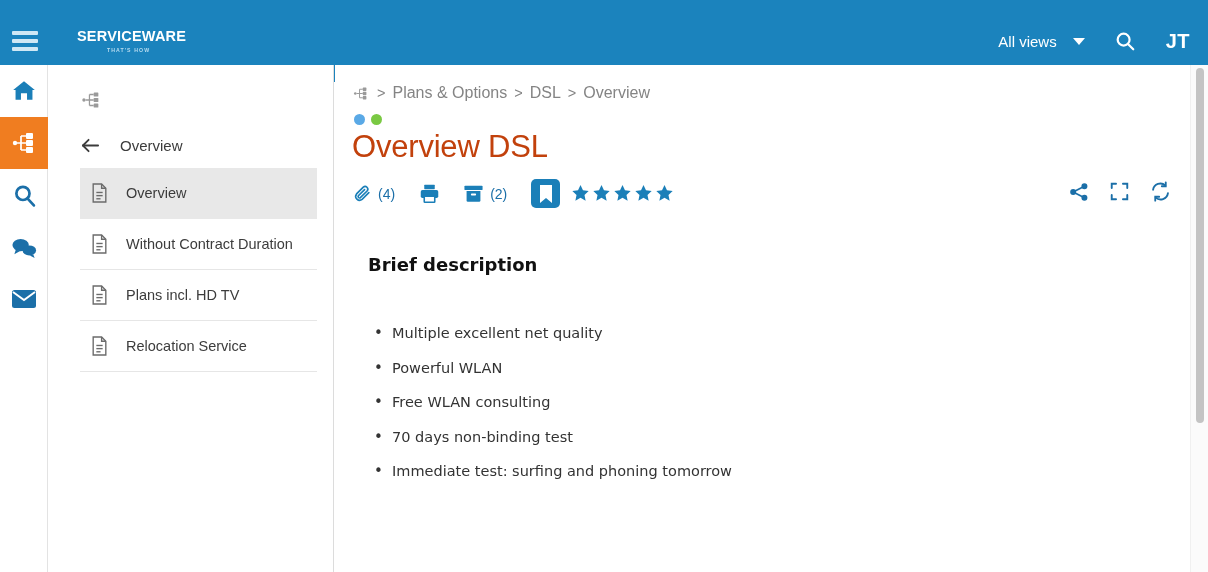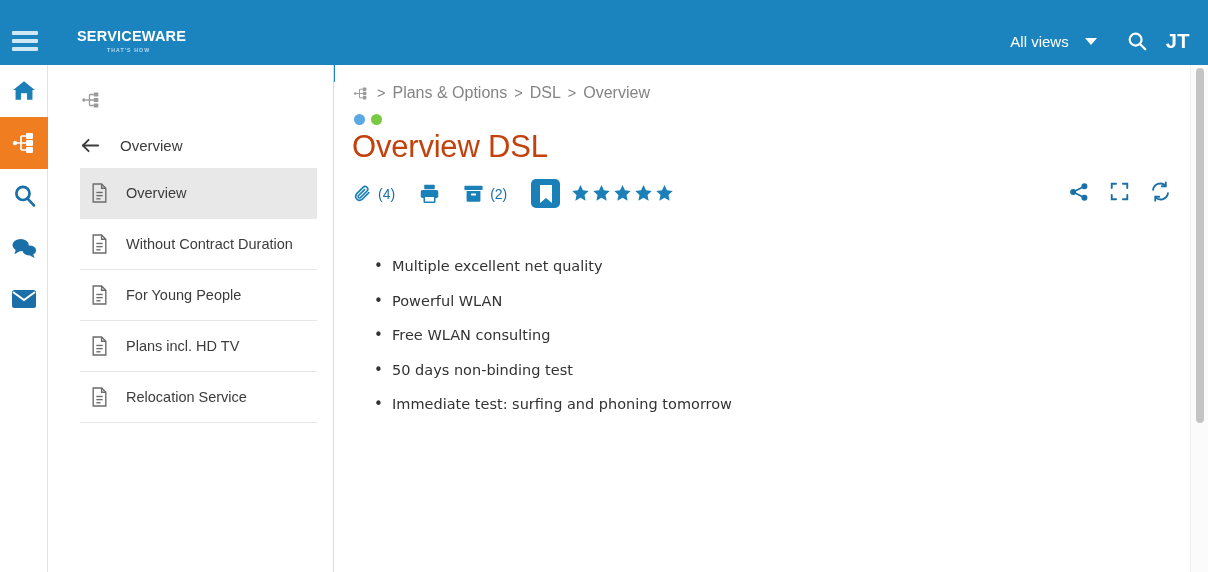--- a/index.html
+++ b/index.html
@@ -51,21 +51,21 @@
   }
   .caret {
     margin-left: 16px; cursor: pointer;
     width: 0; height: 0;
     border-left: 6px solid transparent;
     border-right: 6px solid transparent;
     border-top: 7px solid #ffffff;
   }
   .search-top { margin-left: 29px; cursor: pointer; display:flex; }
   .avatar-initials {
-    margin-left: 18px; font-size: 20px; font-weight: bold;
+    margin-left: 30px; font-size: 20px; font-weight: bold;
     color: #ffffff; letter-spacing: 0.5px; cursor: pointer;
   }
 
   
   .rail {
     position: absolute; top: 65px; left: 0;
     width: 48px; height: 507px;
     background: #ffffff;
     border-right: 1px solid #e3e3e3;
   }
@@ -265,30 +265,20 @@
     </div>
     <div class="nav-item">
       <svg width="17" height="20" viewBox="0 0 16 19" fill="none" stroke="#6b6b6b" stroke-width="1.3">
         <path d="M2 1h8l4 4v13H2z"></path>
           <polyline points="10,1 10,5 14,5"></polyline>
         <line x1="5" y1="9" x2="11" y2="9"></line>
           <line x1="5" y1="12" x2="11" y2="12"></line>
           <line x1="5" y1="15" x2="9" y2="15"></line>
       </svg>
       <span class="nav-item-label">Without Contract Duration</span>
-    </div>
-    <div class="nav-item">
-      <svg width="17" height="20" viewBox="0 0 16 19" fill="none" stroke="#6b6b6b" stroke-width="1.3">
-        <path d="M2 1h8l4 4v13H2z"></path>
-          <polyline points="10,1 10,5 14,5"></polyline>
-        <line x1="5" y1="9" x2="11" y2="9"></line>
-          <line x1="5" y1="12" x2="11" y2="12"></line>
-          <line x1="5" y1="15" x2="9" y2="15"></line>
-      </svg>
-      <span class="nav-item-label">For Young People</span>
     </div>
     <div class="nav-item">
       <svg width="17" height="20" viewBox="0 0 16 19" fill="none" stroke="#6b6b6b" stroke-width="1.3">
         <path d="M2 1h8l4 4v13H2z"></path>
           <polyline points="10,1 10,5 14,5"></polyline>
         <line x1="5" y1="9" x2="11" y2="9"></line>
           <line x1="5" y1="12" x2="11" y2="12"></line>
           <line x1="5" y1="15" x2="9" y2="15"></line>
       </svg>
       <span class="nav-item-label">Plans incl. HD TV</span>
@@ -397,25 +387,26 @@
       <svg width="21" height="21" viewBox="0 0 24 24" fill="none" stroke="#1b6fa8" stroke-width="2.1" stroke-linecap="round">
         <path d="M3.5 10a8.5 8.5 0 0114-5"></path>
           <polyline points="18,1.5 18,6 13.5,6"></polyline>
         <path d="M20.5 14a8.5 8.5 0 01-14 5"></path>
           <polyline points="6,22.5 6,18 10.5,18"></polyline>
       </svg>
     </span>
   </div>
 
   <div class="content-body">
+    <div class="brief-heading">Brief description</div>
     <ul class="bullet-list">
       <li>Multiple excellent net quality</li>
       <li>Powerful WLAN</li>
       <li>Free WLAN consulting</li>
-      <li>50 days non-binding test</li>
+      <li>70 days non-binding test</li>
       <li>Immediate test: surfing and phoning tomorrow</li>
     </ul>
   </div>
 </div>
 
 <div class="scroll-track">
   <div class="scroll-thumb"></div>
 </div>
 
 </body></html>

